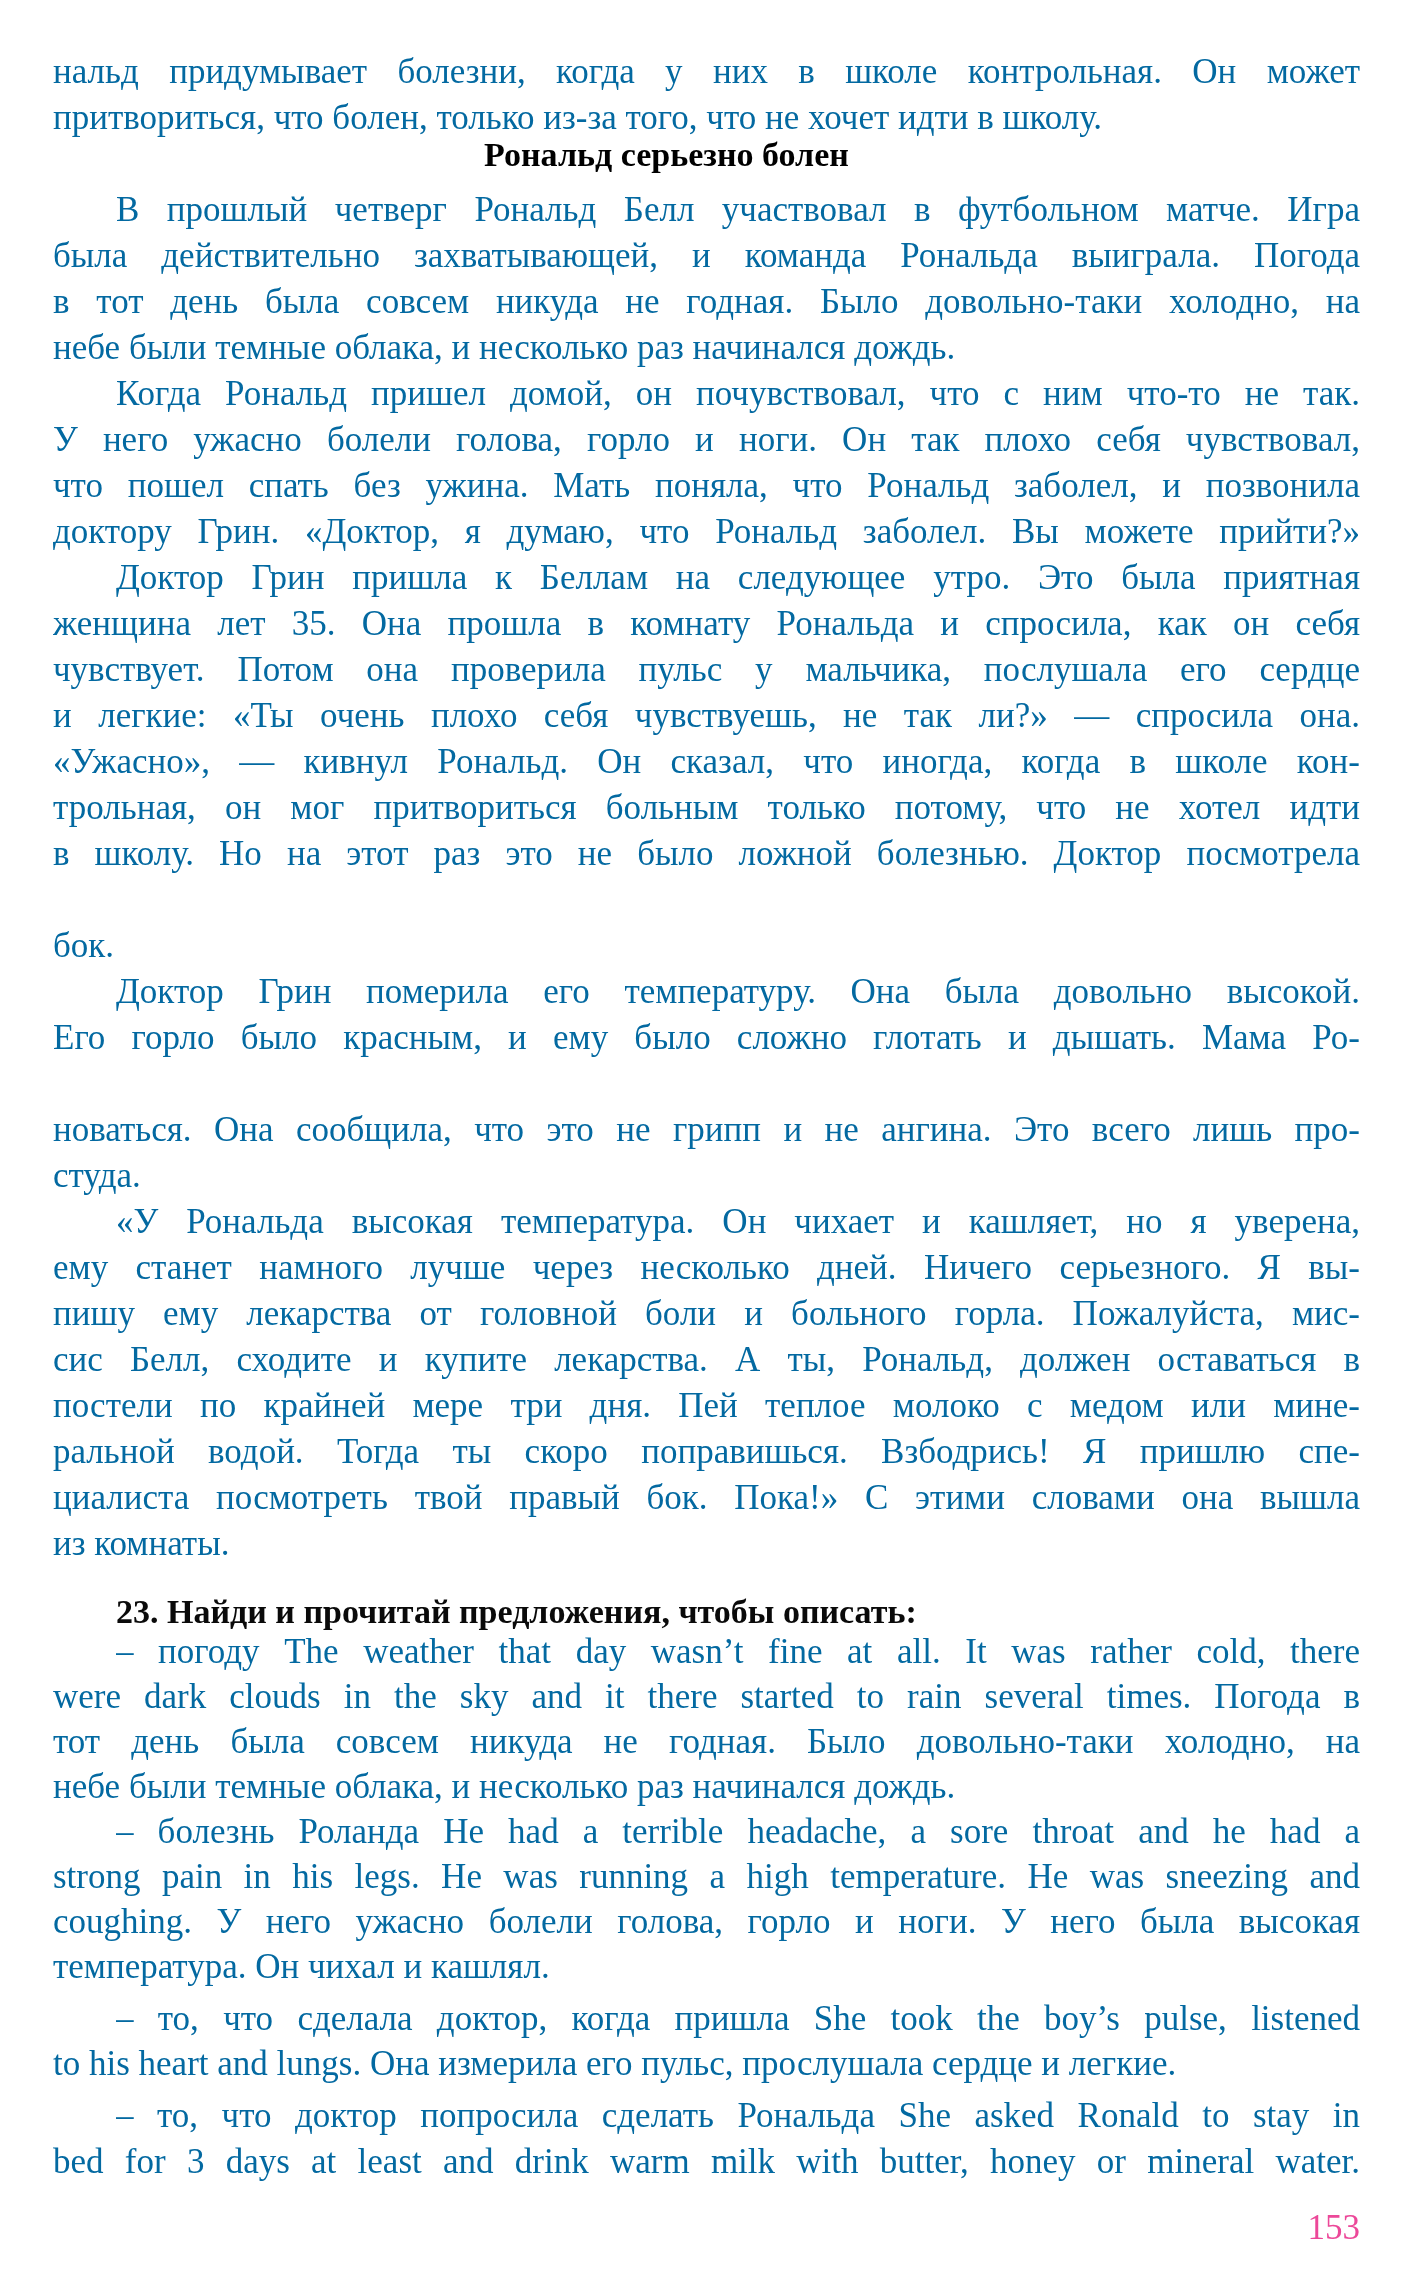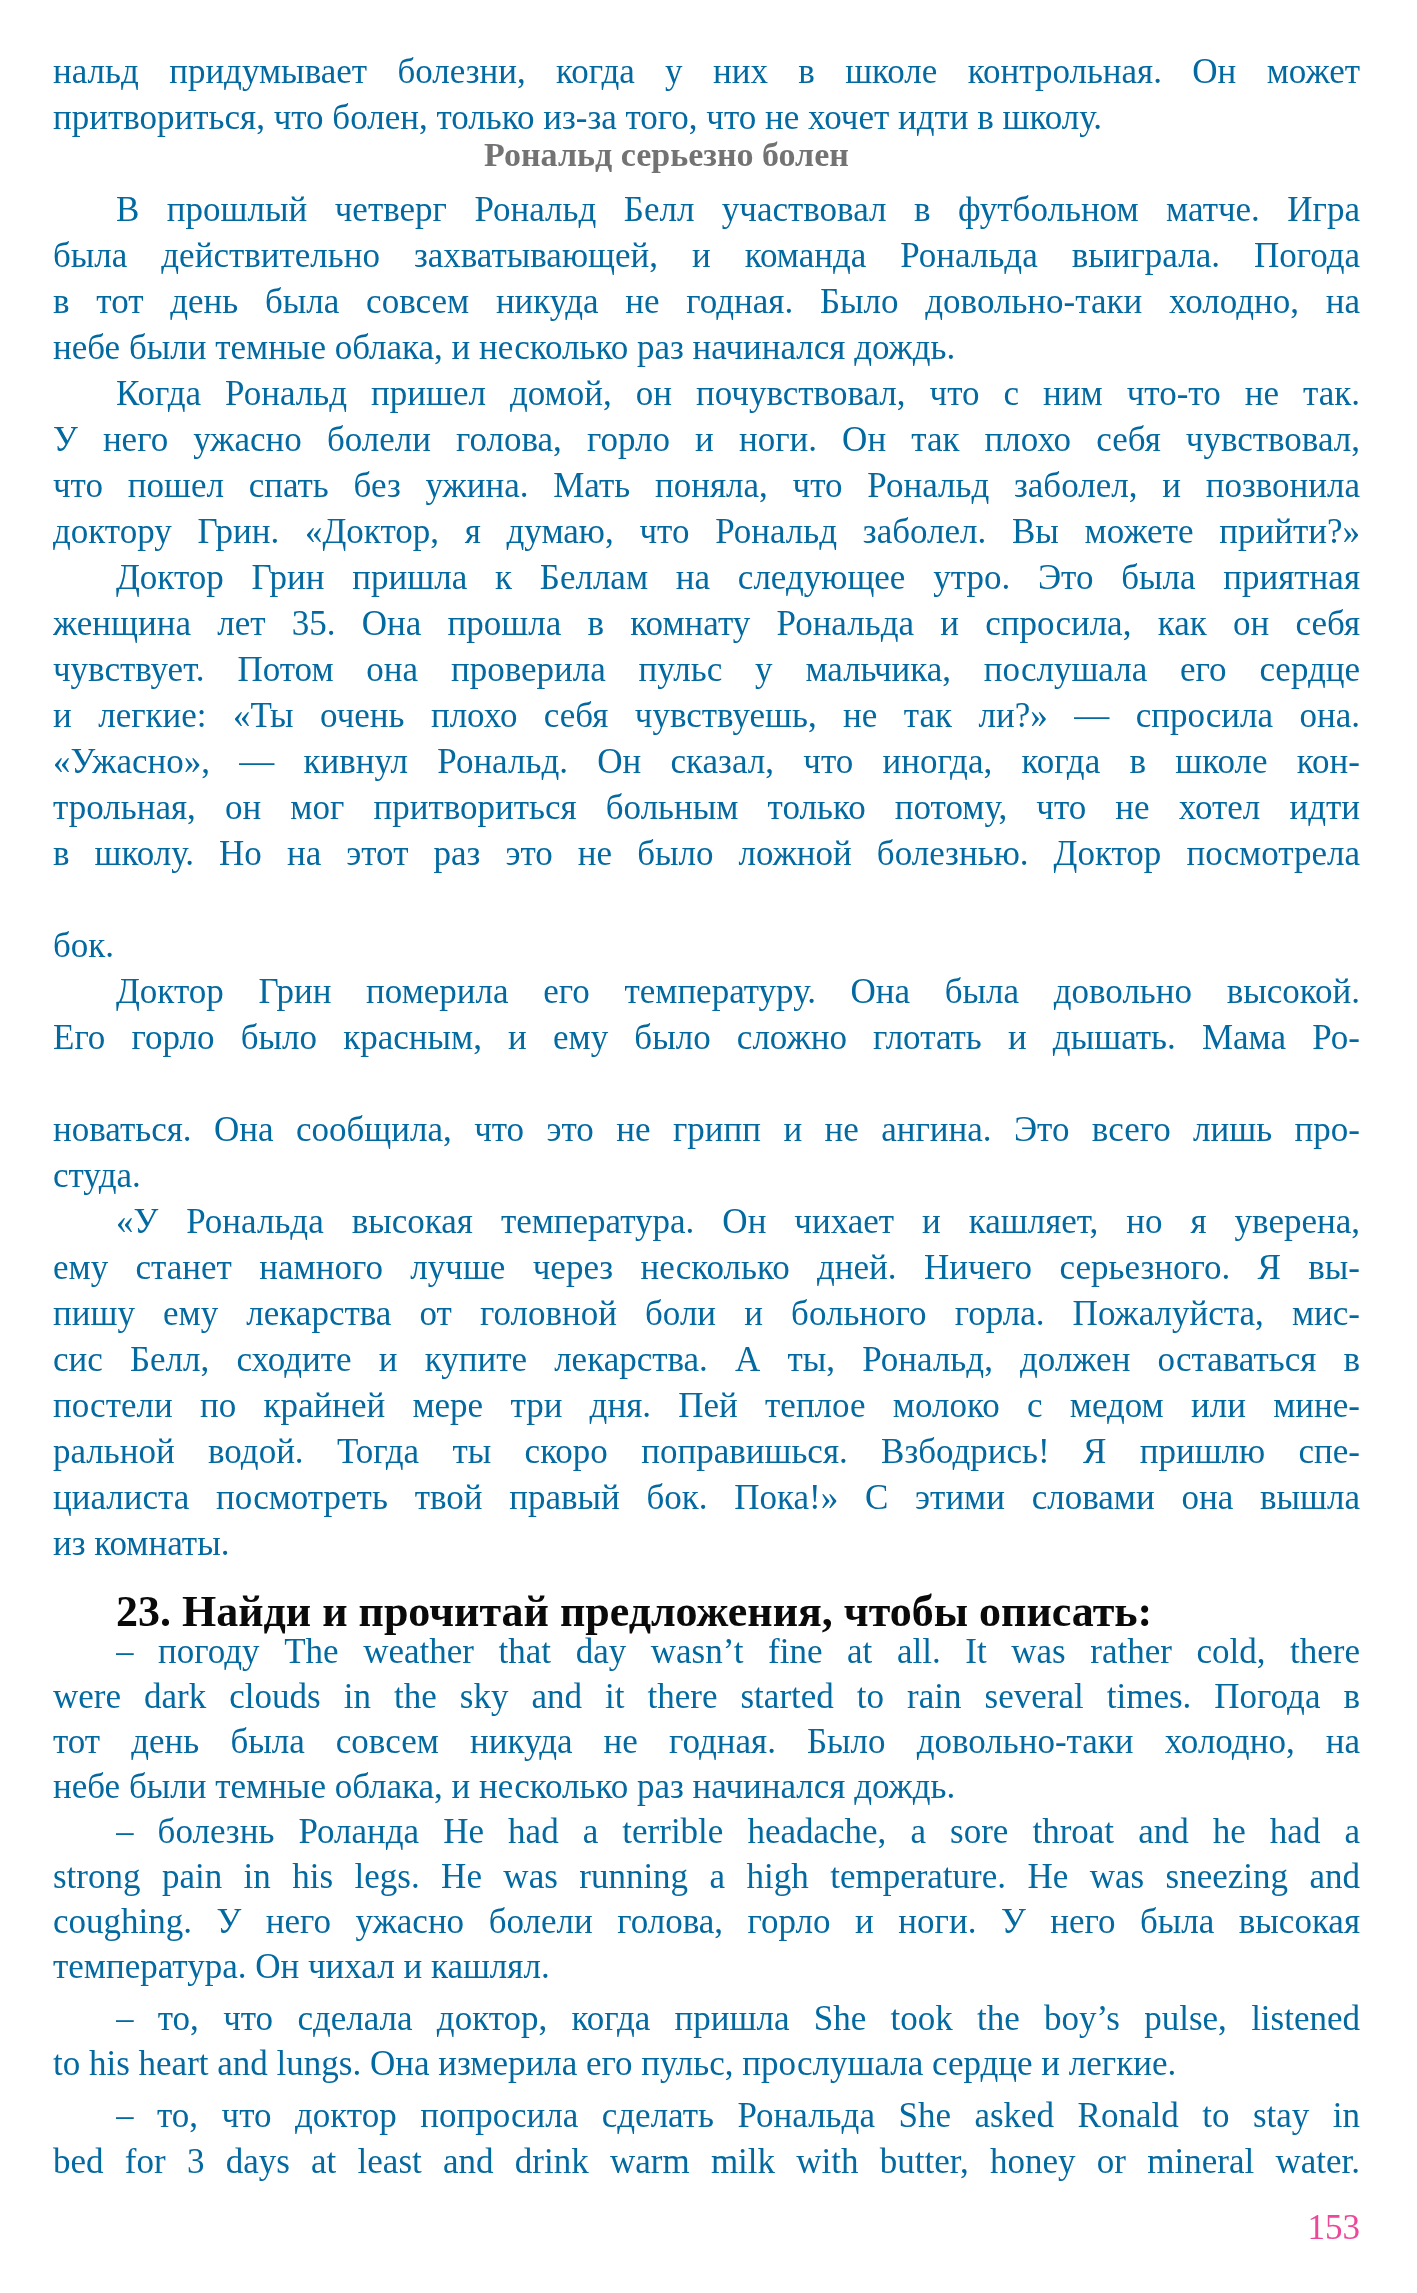--- a/index.html
+++ b/index.html
@@ -22,30 +22,30 @@
   .line.indent { left: 116px; width: 1244px; }
   .line.last { text-align-last: left; }
   .heading {
     position: absolute;
     left: 53px; width: 1307px;
     font-family: "Liberation Serif", "DejaVu Serif", serif;
     font-weight: bold;
     font-size: 34px;
     line-height: 40px;
     text-align: center;
-    color: #737373;
+    color: #000000;
     padding-right: 80px;
     box-sizing: border-box;
   }
   .ex-heading {
     position: absolute;
     left: 116px;
     font-family: "Liberation Serif", "DejaVu Serif", serif;
     font-weight: bold;
-    font-size: 44px;
+    font-size: 34px;
     line-height: 40px;
     color: #0a0a0a;
     white-space: nowrap;
   }
   .page-number {
     position: absolute;
     left: 1300px; width: 60px;
     text-align: right;
     font-family: "Liberation Serif", "DejaVu Serif", serif;
     font-size: 35px;

